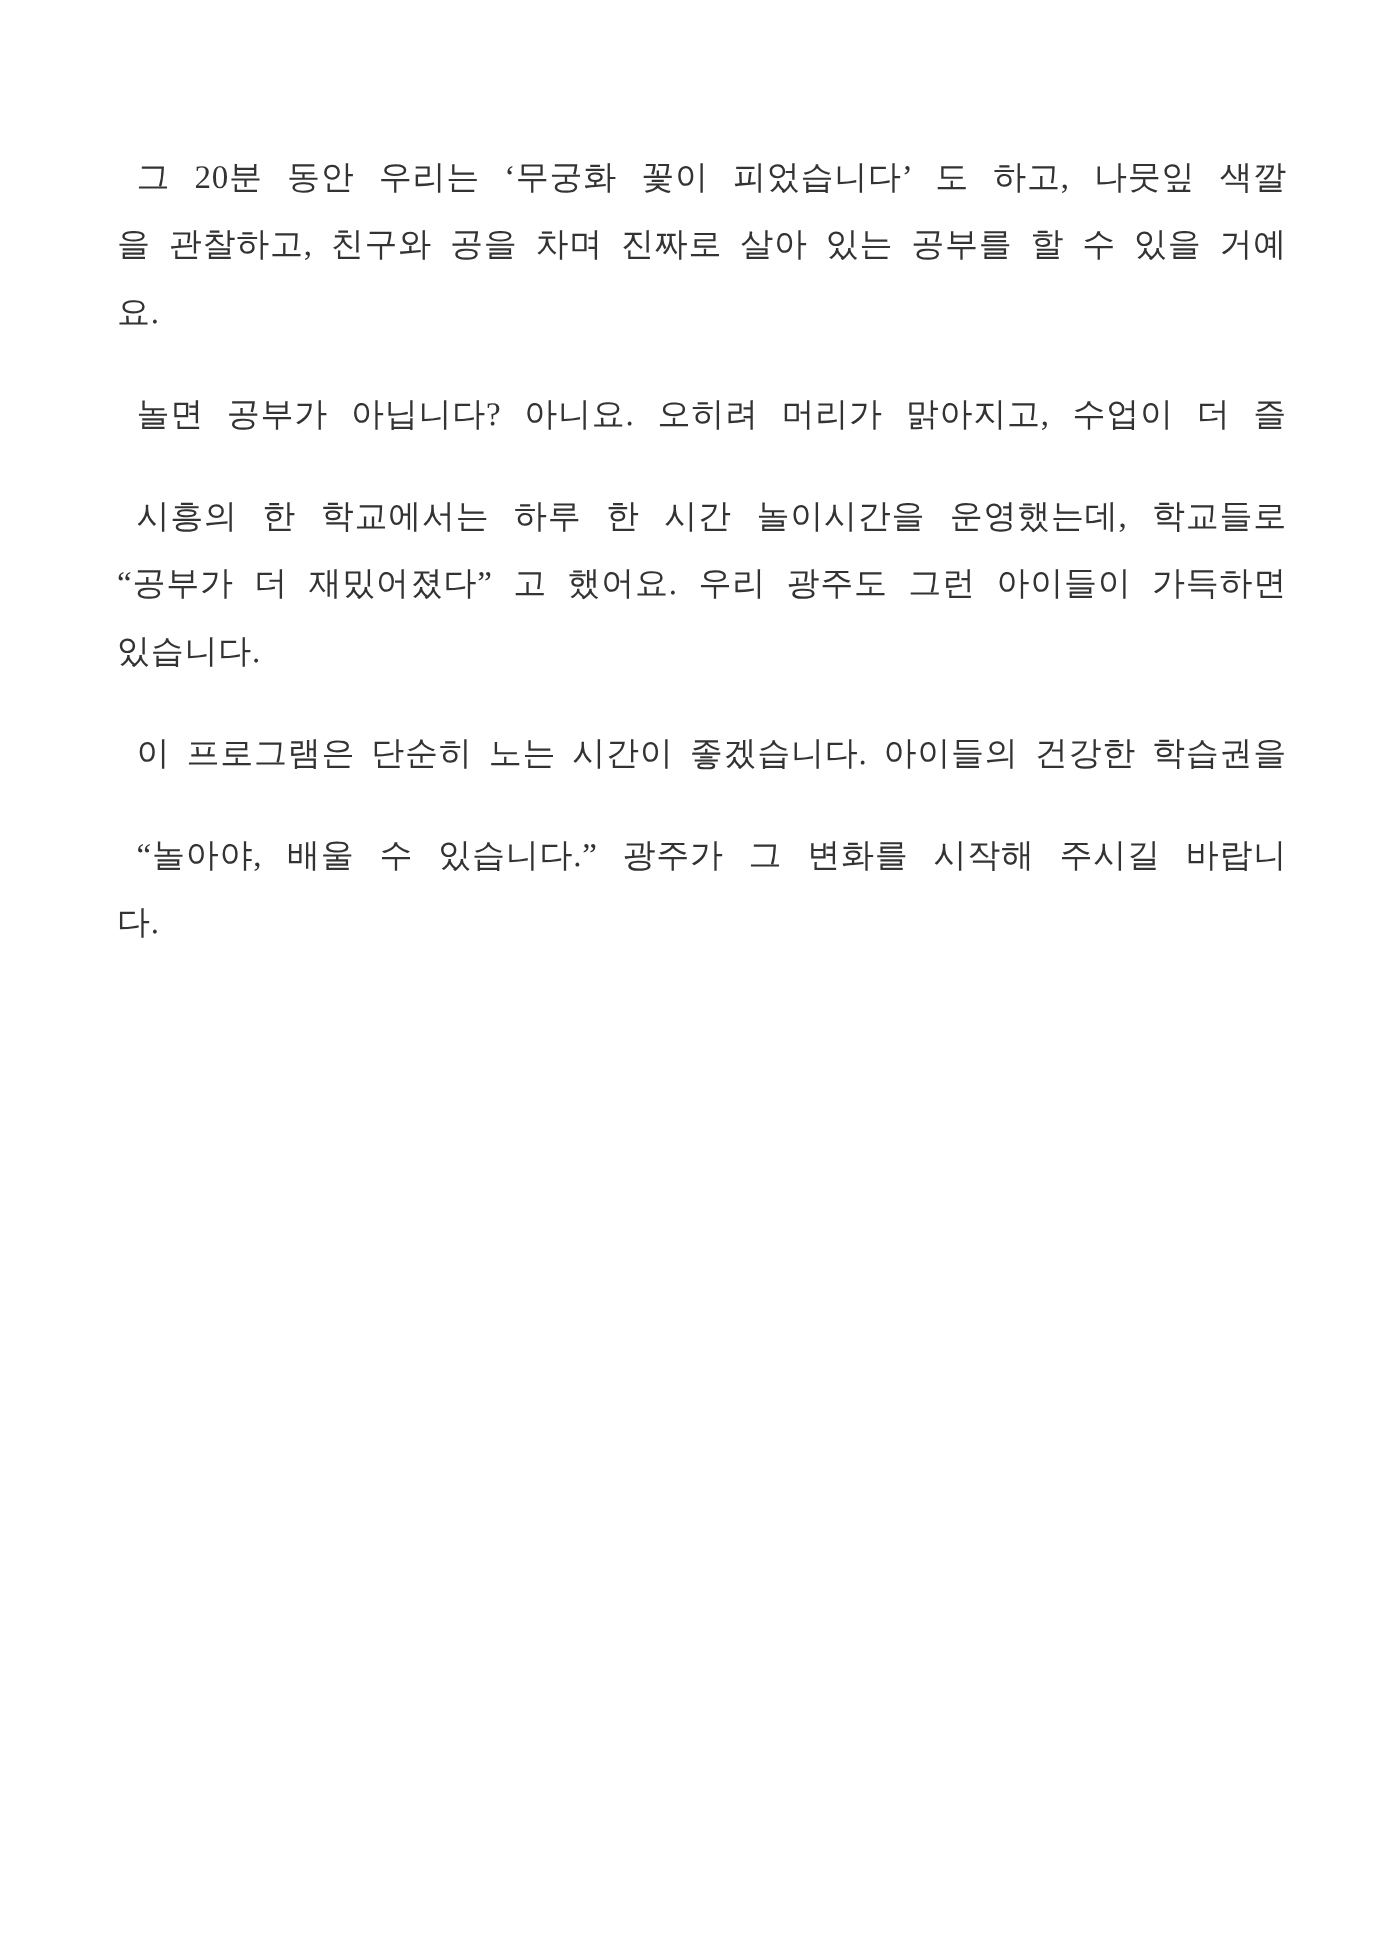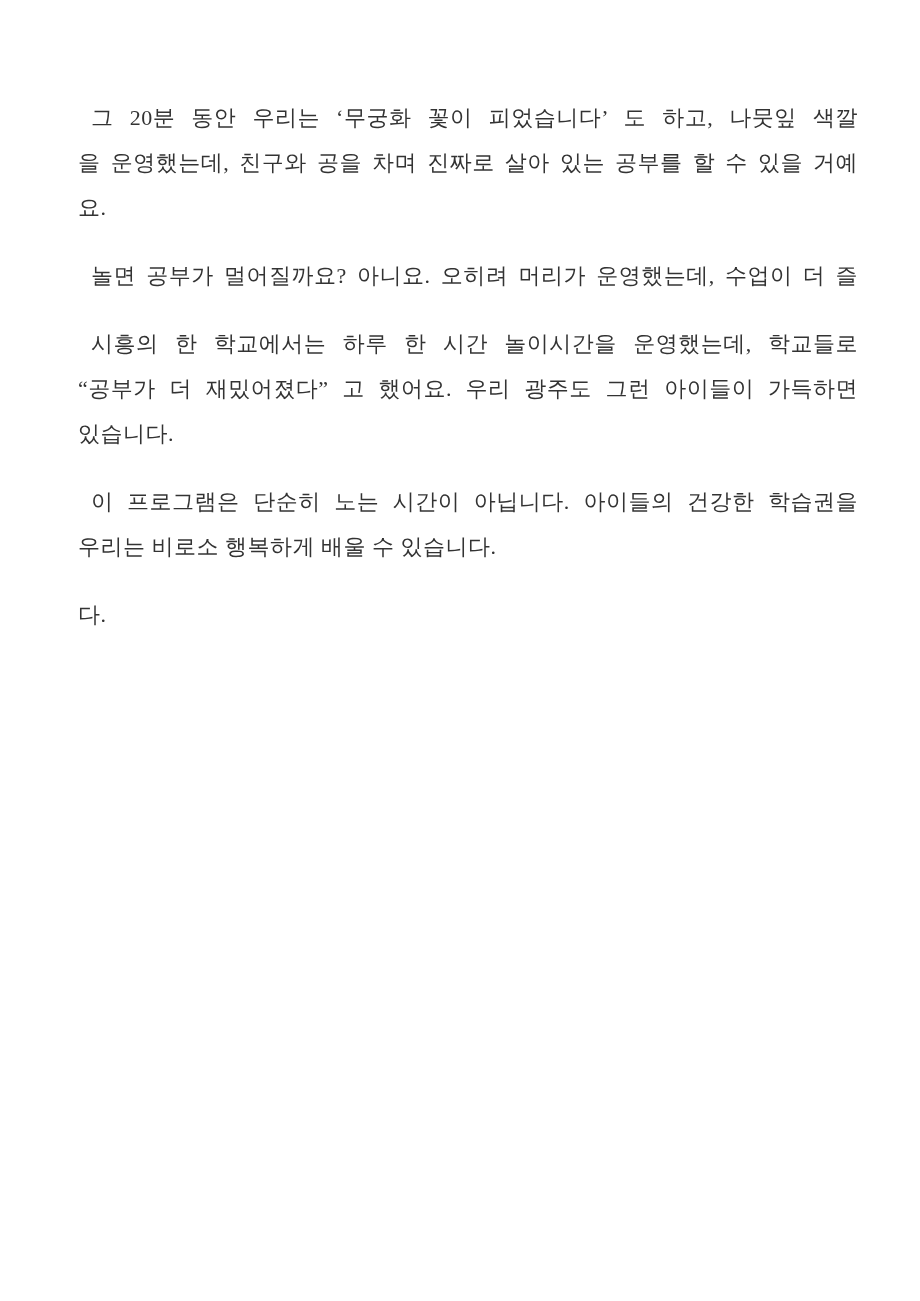--- a/index.html
+++ b/index.html
@@ -46,38 +46,38 @@
   }
 </style>
 </head>
 <body>
 
 <div class="page">
   <div class="content">
 
     <div class="para">
       <div class="line fill first">그 20분 동안 우리는 ‘무궁화 꽃이 피었습니다’ 도 하고, 나뭇잎 색깔</div>
-      <div class="line fill">을 운영했는데, 친구와 공을 차며 진짜로 살아 있는 공부를 할 수 있을 거예</div>
+      <div class="line fill">을 관찰하고, 친구와 공을 차며 진짜로 살아 있는 공부를 할 수 있을 거예</div>
       <div class="line last">요.</div>
     </div>
 
     <div class="para">
-      <div class="line fill first">놀면 공부가 멀어질까요? 아니요. 오히려 머리가 운영했는데, 수업이 더 즐</div>
+      <div class="line fill first">놀면 공부가 아닙니다? 아니요. 오히려 머리가 맑아지고, 수업이 더 즐</div>
     </div>
 
     <div class="para">
       <div class="line fill first">시흥의 한 학교에서는 하루 한 시간 놀이시간을 운영했는데, 학교들로</div>
       <div class="line fill">“공부가 더 재밌어졌다” 고 했어요. 우리 광주도 그런 아이들이 가득하면</div>
       <div class="line last">있습니다.</div>
     </div>
 
     <div class="para">
-      <div class="line fill first">이 프로그램은 단순히 노는 시간이 아닙니다. 아이들의 건강한 학습권을</div>
-      <div class="line last">우리는 비로소 행복하게 배울 수 있습니다.</div>
+      <div class="line fill first">이 프로그램은 단순히 노는 시간이 좋겠습니다. 아이들의 건강한 학습권을</div>
     </div>
 
     <div class="para">
+      <div class="line fill first">“놀아야, 배울 수 있습니다.” 광주가 그 변화를 시작해 주시길 바랍니</div>
       <div class="line last">다.</div>
     </div>
 
 
   </div>
 </div>
 
 </body></html>

